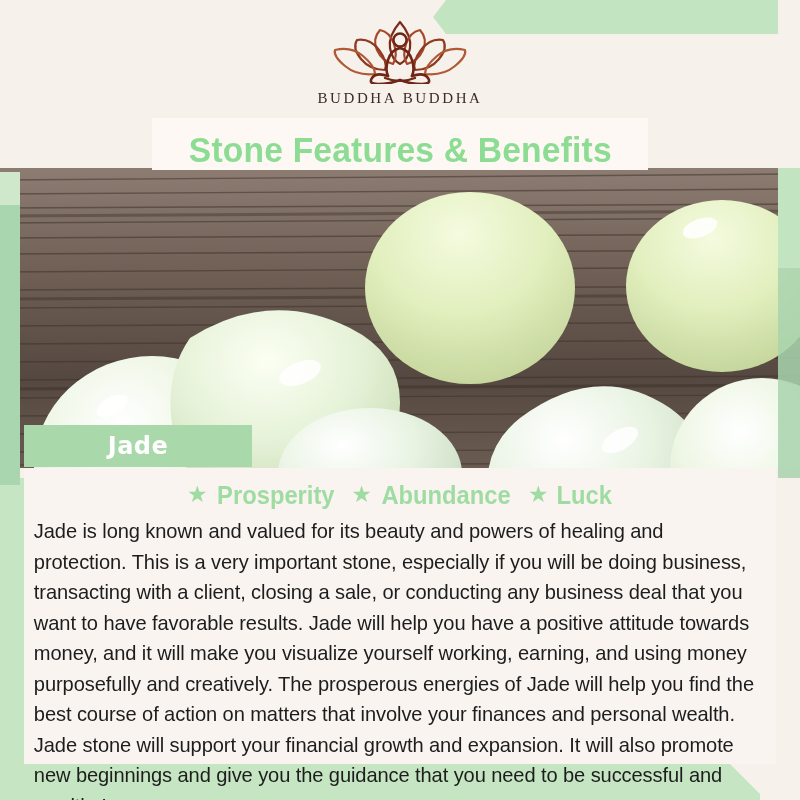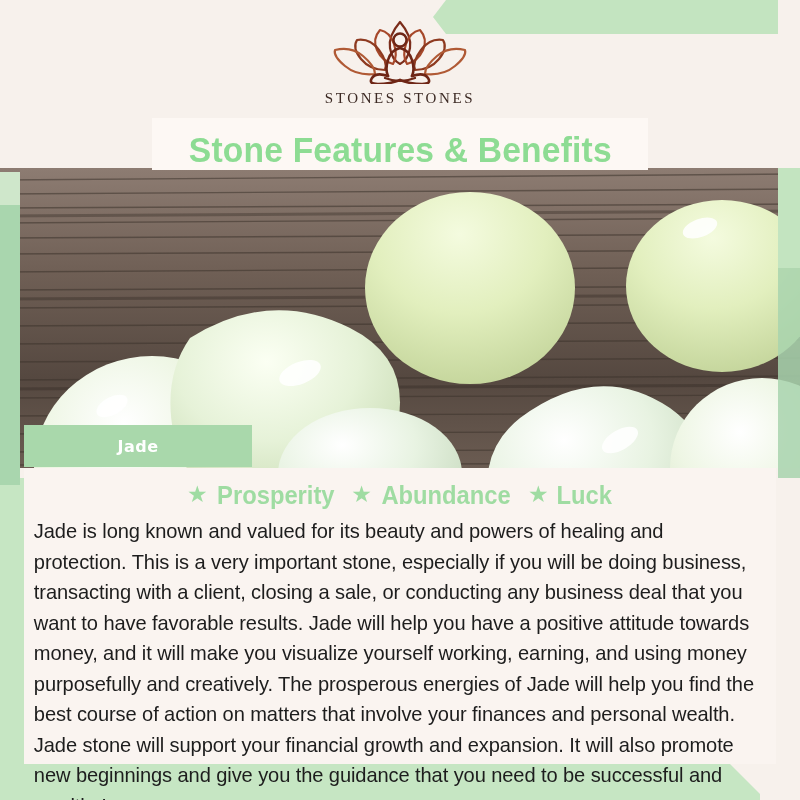--- a/index.html
+++ b/index.html
@@ -131,21 +131,21 @@
     top: 425px; left: 24px; width: 228px; height: 42px;
     background: #a9d8ab;
     z-index: 6;
     display: flex;
     align-items: center;
     justify-content: center;
   }
   .stone-name {
     font-family: "DejaVu Sans", sans-serif;
     font-weight: 700;
-    font-size: 16px;
+    font-size: 24px;
     color: #ffffff;
     letter-spacing: .5px;
   }
 
   
   .content {
     position: absolute;
     top: 468px; left: 24px; width: 752px; height: 296px;
     background: #faf4f0;
     z-index: 5;
@@ -296,21 +296,21 @@
         <path d="M8 32 q16 -4 28 6 q12 10 12 18 q-18 2 -30 -8 q-12 -10 -10 -16 z" stroke="#b05a35"></path>
         <path d="M138 32 q-16 -4 -28 6 q-12 10 -12 18 q18 2 30 -8 q12 -10 10 -16 z" stroke="#b05a35"></path>
         <circle cx="73" cy="22" r="6.5" stroke="#6e2616" stroke-width="2.4"></circle>
         <path d="M73 30 q-9 2 -12 12 q-3 10 0 16" stroke="#6e2616" stroke-width="2.6"></path>
         <path d="M73 30 q9 2 12 12 q3 10 0 16" stroke="#6e2616" stroke-width="2.6"></path>
         <path d="M61 58 q-12 -4 -16 2 q-4 6 6 6 q12 0 22 -4" stroke="#6e2616" stroke-width="2.6"></path>
         <path d="M85 58 q12 -4 16 2 q4 6 -6 6 q-12 0 -22 -4" stroke="#6e2616" stroke-width="2.6"></path>
         <path d="M58 60 q15 6 30 0" stroke="#6e2616" stroke-width="2.2"></path>
       </g>
     </svg>
-    <div class="brand-name">STONES STONES</div>
+    <div class="brand-name">BUDDHA BUDDHA</div>
   </div>
 
   <div class="title-band">
     <div class="title-text">Stone Features &amp; Benefits</div>
   </div>
 
   <div class="stone-band">
     <span class="stone-name">Jade</span>
   </div>
 

